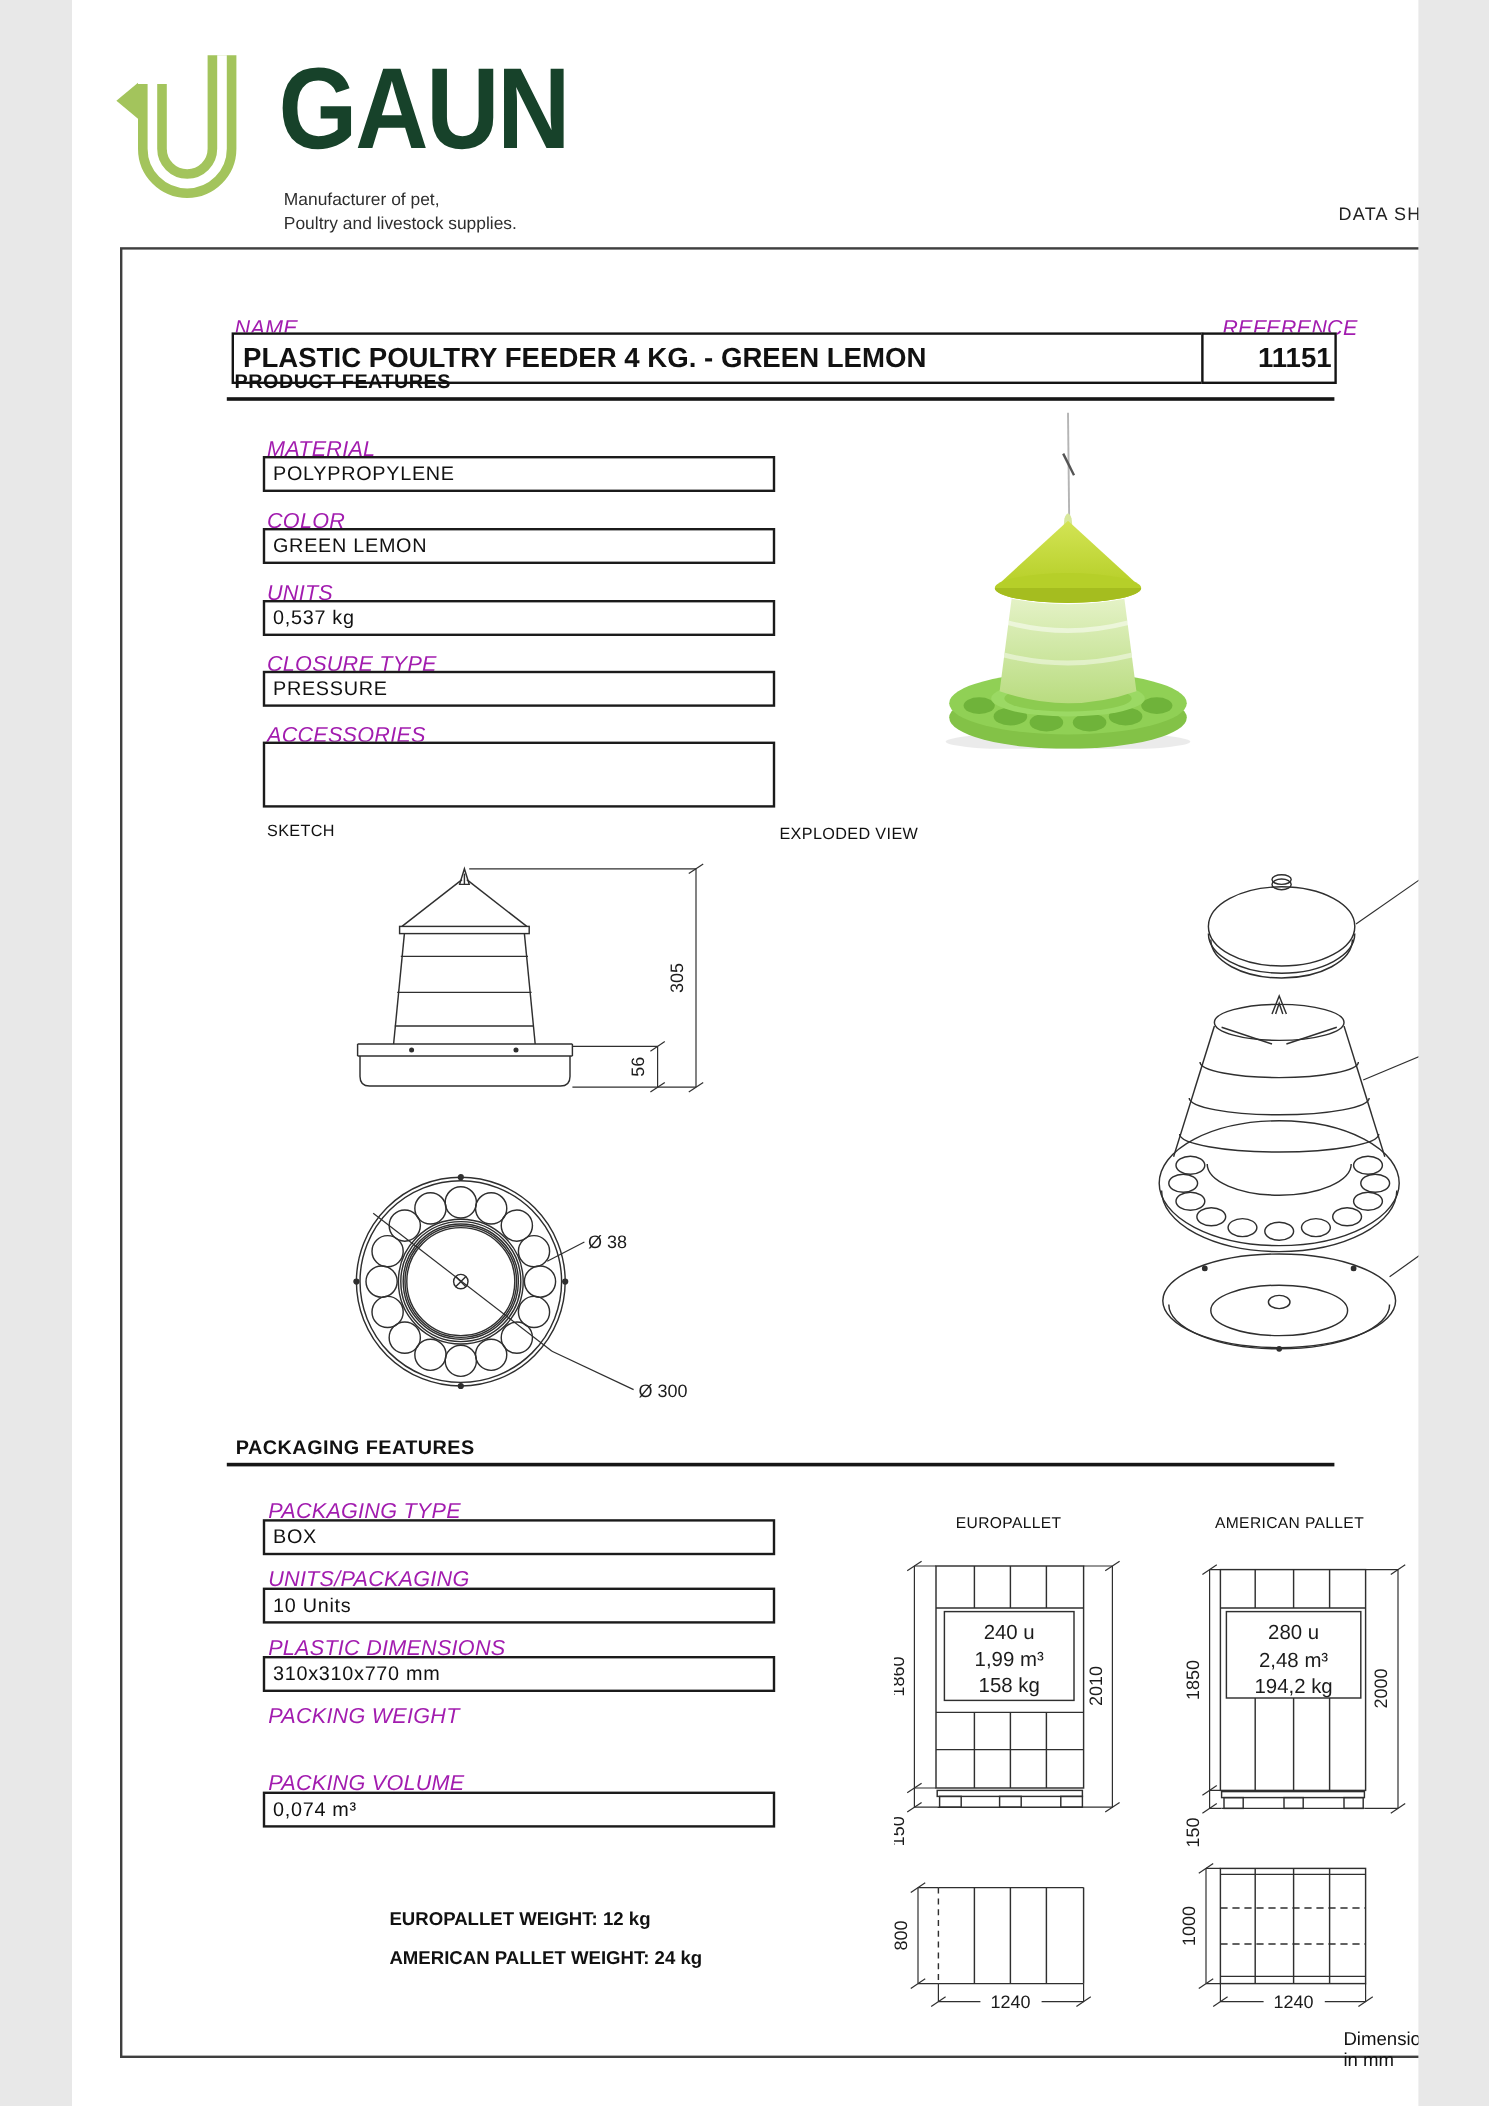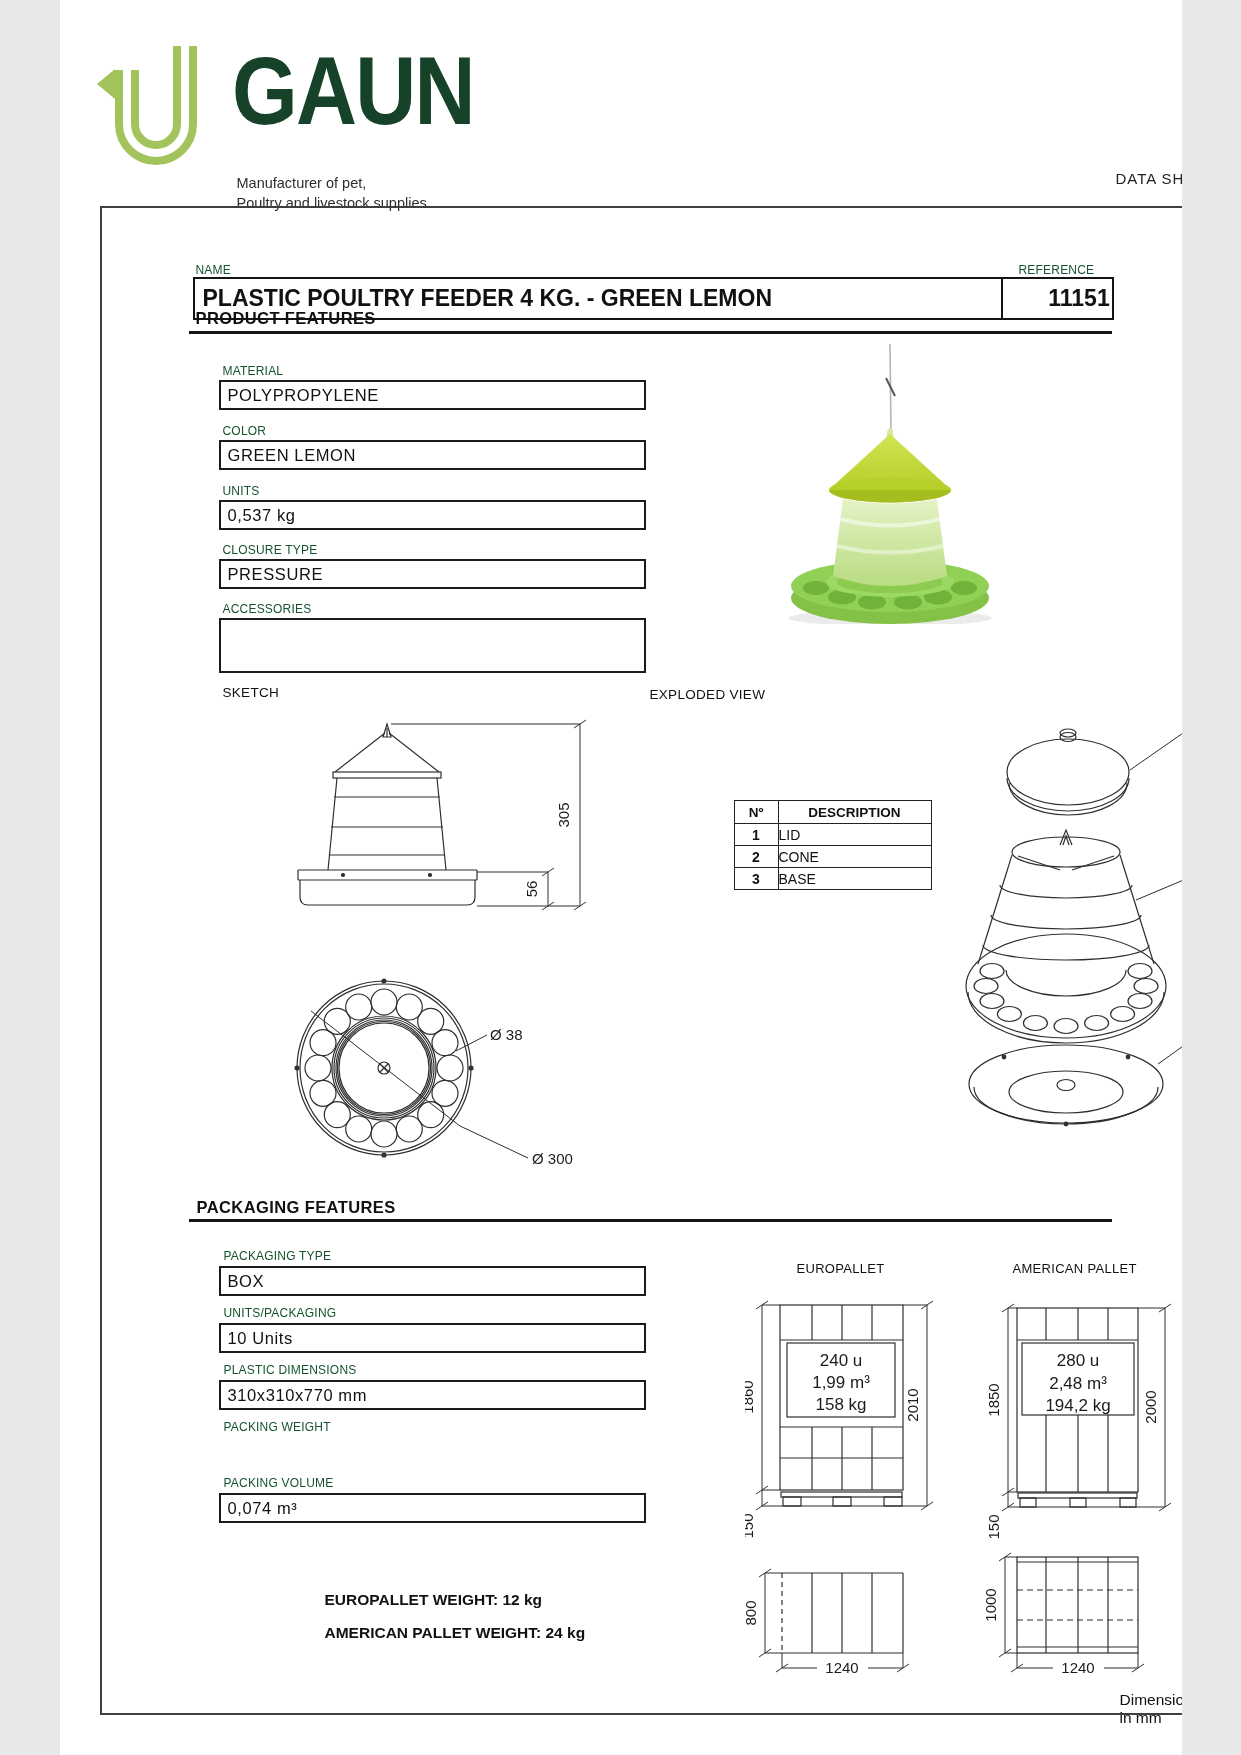--- a/index.html
+++ b/index.html
@@ -1,19 +1,19 @@
 <!DOCTYPE html>
 <html><head>
 <meta charset="utf-8">
 <style>
   html,body{margin:0;padding:0;background:#e8e8e8;}
   .page{position:relative;width:1122px;height:1755px;background:#fff;margin:0 auto;
         font-family:"Liberation Sans",sans-serif;color:#111;overflow:hidden;}
   .abs{position:absolute;}
-  .lbl{font-size:12px;color:#14532d;letter-spacing:.2px;white-space:nowrap;}
+  .lbl{font-size:18px;color:#a21caf;letter-spacing:.2px;white-space:nowrap;font-style:italic;}
   .vbox{border:2px solid #1b1b1b;width:427px;height:30px;box-sizing:border-box;background:#fff;
         font-size:16.5px;letter-spacing:.6px;display:flex;align-items:center;padding-left:7px;white-space:nowrap;}
   .heading{font-size:16.5px;font-weight:bold;letter-spacing:.4px;white-space:nowrap;}
   .rule{height:2.5px;background:#161616;}
   .frame{border:2px solid #3f3f3f;box-sizing:border-box;}
   .titlebox{border:2.5px solid #141414;box-sizing:border-box;background:#fff;display:flex;align-items:center;
             font-weight:bold;font-size:23px;white-space:nowrap;padding-left:44px;}
   .brand{font-size:96px;font-weight:bold;color:#17422a;line-height:.9;transform:scaleX(.88);transform-origin:left top;letter-spacing:-2px;}
   .tagline{font-size:14.5px;color:#2e2e2e;line-height:1.35;white-space:nowrap;}
   .datasheet{font-size:15px;letter-spacing:1px;color:#222;white-space:nowrap;}
@@ -31,21 +31,21 @@
 <body>
 
 <div class="page">
 
   <svg class="abs" style="left:36px;top:36px" width="120" height="150" viewBox="0 0 120 150">
     <polygon points="1,48 19,33 19,63" fill="#a3c45c"></polygon>
     <path d="M31,34 V88 A29,29 0 0 0 89,88 V10" fill="none" stroke="#a3c45c" stroke-width="24"></path>
     <path d="M31,34 V88 A29,29 0 0 0 89,88 V10" fill="none" stroke="#ffffff" stroke-width="8"></path>
   </svg>
   <div class="abs brand" style="left:172px;top:48px">GAUN</div>
-  <div class="abs tagline" style="left:177px;top:174px">
+  <div class="abs tagline" style="left:177px;top:158px">
     <div>Manufacturer of pet,</div>
     <div>Poultry and livestock supplies.</div>
   </div>
   <div class="abs datasheet" style="left:1056px;top:170px">DATA SHEET</div>
 
   <div class="abs frame" style="left:40px;top:206px;width:1164px;height:1509px"></div>
 
   <div class="abs lbl" style="left:136px;top:263px">NAME</div>
   <div class="abs titlebox" style="left:133px;top:277px;width:810px;height:43px;padding-left:8px">PLASTIC POULTRY FEEDER 4 KG. - GREEN LEMON</div>
   <div class="abs lbl" style="left:959px;top:263px">REFERENCE</div>
@@ -169,40 +169,20 @@
       <line x1="199" y1="57" x2="168" y2="73" stroke-width="1"></line>
       <circle cx="9" cy="90" r="2" fill="#2f2f2f"></circle>
         <circle cx="183" cy="90" r="2" fill="#2f2f2f"></circle>
       <circle cx="96" cy="3" r="2" fill="#2f2f2f"></circle>
         <circle cx="96" cy="177" r="2" fill="#2f2f2f"></circle>
     </g>
     <text font-size="15" x="202" y="62">Ø 38</text>
     <text font-size="15" x="244" y="186">Ø 300</text>
   </svg>
 
-  <table class="parts abs" style="left:674px;top:800px">
-    <tbody>
-        <tr>
-      <th class="cnum">Nº</th>
-      <th class="cdesc" style="text-align:center">DESCRIPTION</th>
-    </tr>
-    <tr>
-      <td class="cnum">1</td>
-      <td class="cdesc">LID</td>
-    </tr>
-    <tr>
-      <td class="cnum">2</td>
-      <td class="cdesc">CONE</td>
-    </tr>
-    <tr>
-      <td class="cnum">3</td>
-      <td class="cdesc">BASE</td>
-    </tr>
-  </tbody>
-    </table>
 
   <svg class="abs" style="left:900px;top:712px" width="305" height="445" viewBox="0 0 305 445">
     <g stroke="#2f2f2f" stroke-width="1.2" fill="none">
 
       <ellipse cx="108" cy="21" rx="8" ry="4"></ellipse>
       <ellipse cx="108" cy="25" rx="8" ry="4.5"></ellipse>
       <ellipse cx="108" cy="60" rx="61" ry="33"></ellipse>
       <path d="M47,66 a61,33 0 0 0 122,0"></path>
       <path d="M49,71 a59,32 0 0 0 118,0"></path>
       <line x1="226" y1="19" x2="170" y2="58" stroke-width="1"></line>

